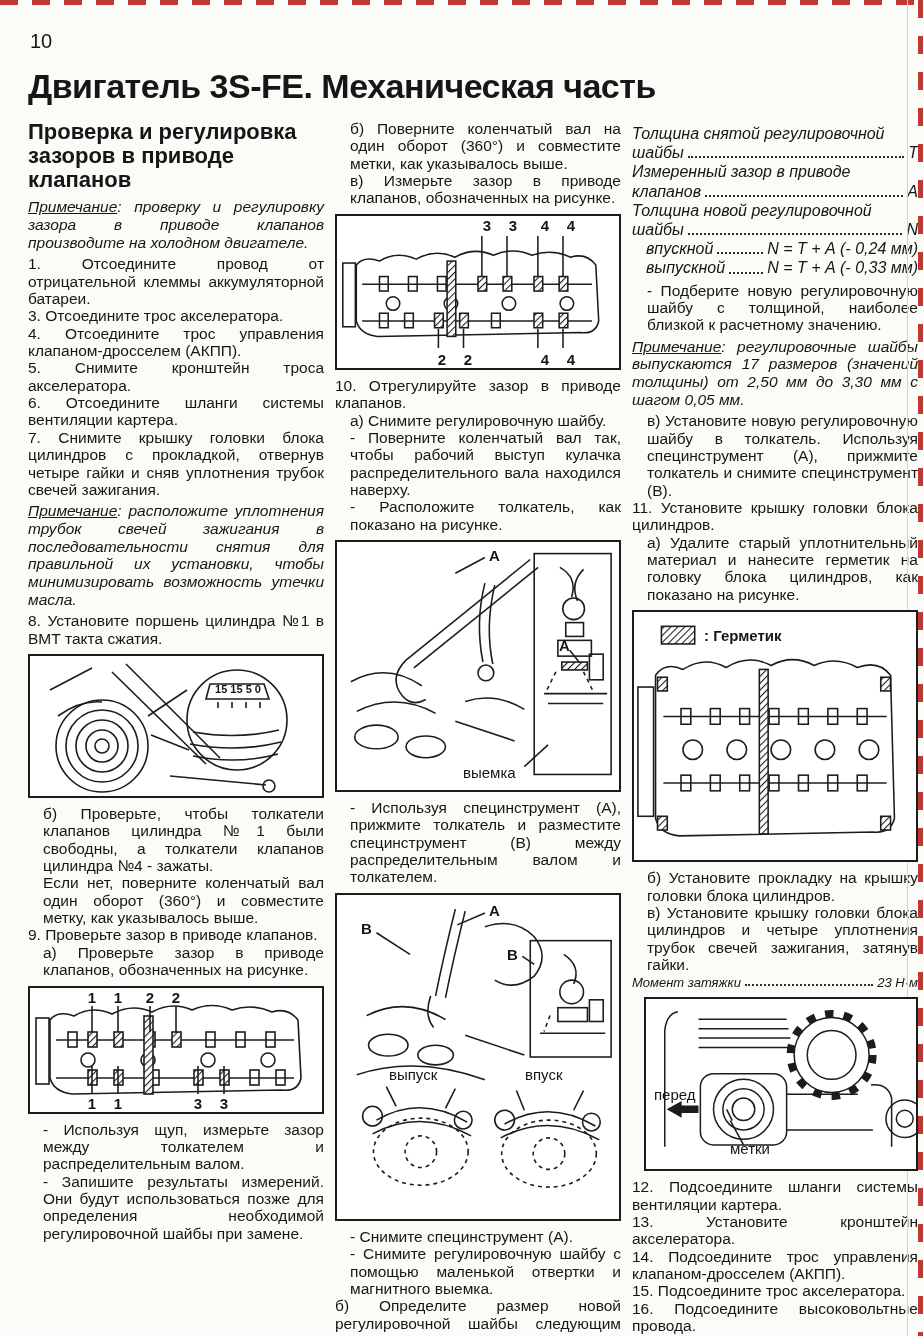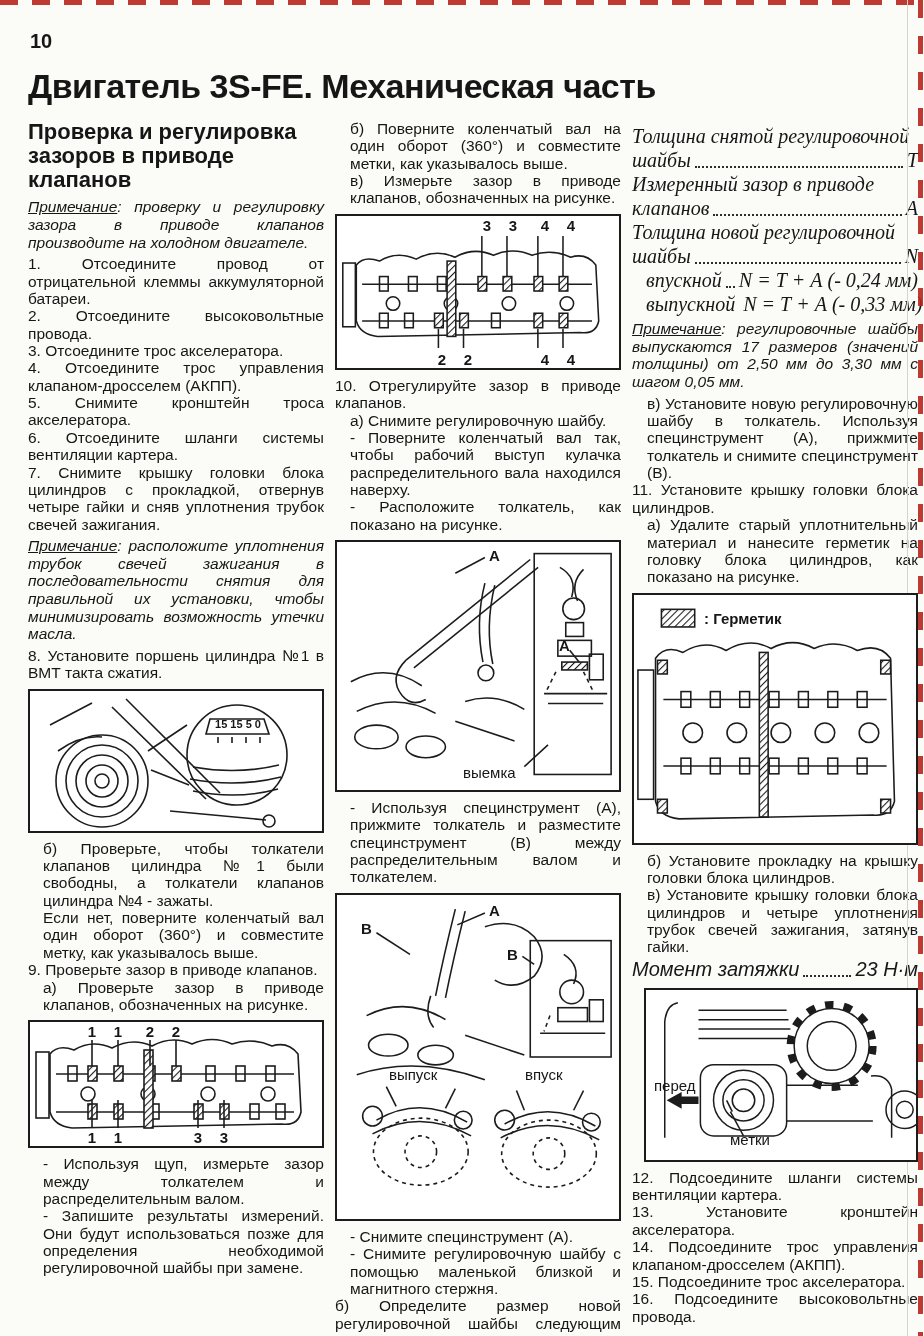--- a/index.html
+++ b/index.html
@@ -7,37 +7,37 @@
     width:924px;height:1336px;position:relative;overflow:hidden;
     background:#fbfbf8;color:#161616;
     font-family:"Liberation Sans","DejaVu Sans",sans-serif;
   }
   .crop-top{position:absolute;top:0;left:0;width:100%;height:5px;
     background:repeating-linear-gradient(90deg,#b8241c 0 18px,transparent 18px 32px);opacity:.9;}
   .crop-right{position:absolute;top:0;right:1px;width:5px;height:100%;
     background:repeating-linear-gradient(180deg,#b8241c 0 18px,transparent 18px 36px);opacity:.9;}
   .scan-edge{position:absolute;right:16px;top:0;bottom:0;width:1px;background:#d4d4cb;}
   .sheet{padding:30px 26px 8px 28px;}
-  .pagenum{font-weight:bold;font-size:20px;margin:0 0 14px 2px;}
+  .pagenum{font-weight:normal;font-size:20px;margin:0 0 14px 2px;}
   h1.title{font-size:34px;font-weight:bold;margin:0 0 14px 0;letter-spacing:-.5px;}
   .columns{display:grid;grid-template-columns:296px 286px 286px;column-gap:11px;}
   .col{min-width:0;}
   h2.sec{font-size:22px;font-weight:bold;line-height:1.08;margin:0 0 7px 0;}
   .p{margin:0;text-align:justify;font-size:15.5px;line-height:1.12;}
   .sub{padding-left:15px;}
   .note{margin:4px 0;text-align:justify;font-size:15.5px;line-height:1.14;font-style:italic;}
   .note .nlabel{text-decoration:underline;}
-  .spec{font-style:italic;font-size:20px;line-height:1.2;margin:4px 0;font-family:Liberation Serif, serif;}
+  .spec{font-style:italic;font-size:16px;line-height:1.2;margin:4px 0;}
   .spec-line{margin:0;}
   .spec-row{display:flex;align-items:baseline;}
   .spec-row .lbl{white-space:nowrap;}
   .spec-row .val{white-space:nowrap;}
   .spec-row .dots{flex:1;align-self:flex-end;height:0;border-bottom:2px dotted #2c2c2c;margin:0 4px 4px 4px;}
   .ind{padding-left:14px;}
-  .torque{font-style:italic;font-size:20px;margin:2px 0 4px 0;}
+  .torque{font-style:italic;font-size:13px;margin:2px 0 4px 0;}
   
   .fig{position:relative;border:2px solid #1c1c1c;background:#fff;margin:7px 0;overflow:hidden;}
   .fig svg{position:absolute;inset:0;width:100%;height:100%;}
   .fig svg path,.fig svg line,.fig svg circle,.fig svg ellipse,.fig svg rect,.fig svg polyline
     {stroke:#1c1c1c;fill:none;stroke-width:1.6;}
   .fig svg .fl{fill:#1c1c1c;stroke:none;}
   .fig svg .ht{fill:url(#hatch);stroke:#1c1c1c;}
   .fig svg .pw{fill:#fff;stroke:none;}
   .fig svg .pl{stroke-width:2.2;}
   .fig svg .dsh{stroke-dasharray:4 4;}
@@ -63,21 +63,20 @@
 <div class="sheet">
   <div class="pagenum">10</div>
   <h1 class="title">Двигатель 3S-FE. Механическая часть</h1>
 
   <div class="columns">
 
     <div class="col">
       <h2 class="sec">Проверка и регулировка зазоров в приводе клапанов</h2>
       <p class="note"><span class="nlabel">Примечание</span><span>: проверку и регулировку зазора в приводе клапанов производите на холодном двигателе.</span></p>
       <p class="p">1. Отсоедините провод от отрицательной клеммы аккумуляторной батареи.</p>
-      <p class="p">2. Отсоедините высоковольтные провода.</p>
       <p class="p">3. Отсоедините трос акселератора.</p>
       <p class="p">4. Отсоедините трос управления клапаном-дросселем (АКПП).</p>
       <p class="p">5. Снимите кронштейн троса акселератора.</p>
       <p class="p">6. Отсоедините шланги системы вентиляции картера.</p>
       <p class="p">7. Снимите крышку головки блока цилиндров с прокладкой, отвернув четыре гайки и сняв уплотнения трубок свечей зажигания.</p>
       <p class="note"><span class="nlabel">Примечание</span><span>: расположите уплотнения трубок свечей зажигания в последовательности снятия для правильной их установки, чтобы минимизировать возможность утечки масла.</span></p>
       <p class="p">8. Установите поршень цилиндра №1 в ВМТ такта сжатия.</p>
 
       <div class="fig f-pulley">
         <svg viewBox="0 0 292 136">
@@ -297,21 +296,21 @@
           <line x1="240" y1="216" x2="250" y2="196"></line>
         </svg>
         <span class="fig-cap b" style="left:24px;top:26px">В</span>
         <span class="fig-cap b" style="left:152px;top:8px">А</span>
         <span class="fig-cap b" style="left:170px;top:52px">В</span>
         <span class="fig-cap" style="left:52px;top:172px">выпуск</span>
         <span class="fig-cap" style="left:188px;top:172px">впуск</span>
       </div>
 
       <p class="p sub">- Снимите специнструмент (А).</p>
-      <p class="p sub">- Снимите регулировочную шайбу с помощью маленькой близкой и магнитного стержня.</p>
+      <p class="p sub">- Снимите регулировочную шайбу с помощью маленькой отвертки и магнитного выемка.</p>
       <p class="p">б) Определите размер новой регулировочной шайбы следующим методом:</p>
 
     </div>
 
     <div class="col">
       <div class="spec">
         <p class="spec-line">Толщина снятой регулировочной</p>
         <div class="spec-row">
           <span class="lbl">шайбы</span>
             <span class="dots"></span>
@@ -333,20 +332,21 @@
           <span class="lbl">впускной</span>
             <span class="dots"></span>
             <span class="val">N = Т + А (- 0,24 мм)</span>
         </div>
         <div class="spec-row ind">
           <span class="lbl">выпускной</span>
             <span class="dots"></span>
             <span class="val">N = Т + А (- 0,33 мм)</span>
         </div>
       </div>
+      <p class="p sub">- Подберите новую регулировочную шайбу с толщиной, наиболее близкой к расчетному значению.</p>
       <p class="note"><span class="nlabel">Примечание</span><span>: регулировочные шайбы выпускаются 17 размеров (значений толщины) от 2,50 мм до 3,30 мм с шагом 0,05 мм.</span></p>
       <p class="p sub">в) Установите новую регулировочную шайбу в толкатель. Используя специнструмент (А), прижмите толкатель и снимите специнструмент (В).</p>
       <p class="p">11. Установите крышку головки блока цилиндров.</p>
       <p class="p sub">а) Удалите старый уплотнительный материал и нанесите герметик на головку блока цилиндров, как показано на рисунке.</p>
 
       <div class="fig f-seal">
         <svg viewBox="0 0 288 248">
           <rect class="ht" x="28" y="12" width="34" height="18"></rect>
           <path d="M22,62 Q32,48 50,56 Q72,42 94,54 Q118,40 140,52 Q162,40 184,52 Q206,42 228,54 Q250,46 262,62 L266,208 Q262,224 244,222 L46,226 Q26,224 22,208 Z"></path>
           <rect x="4" y="74" width="16" height="132"></rect>

